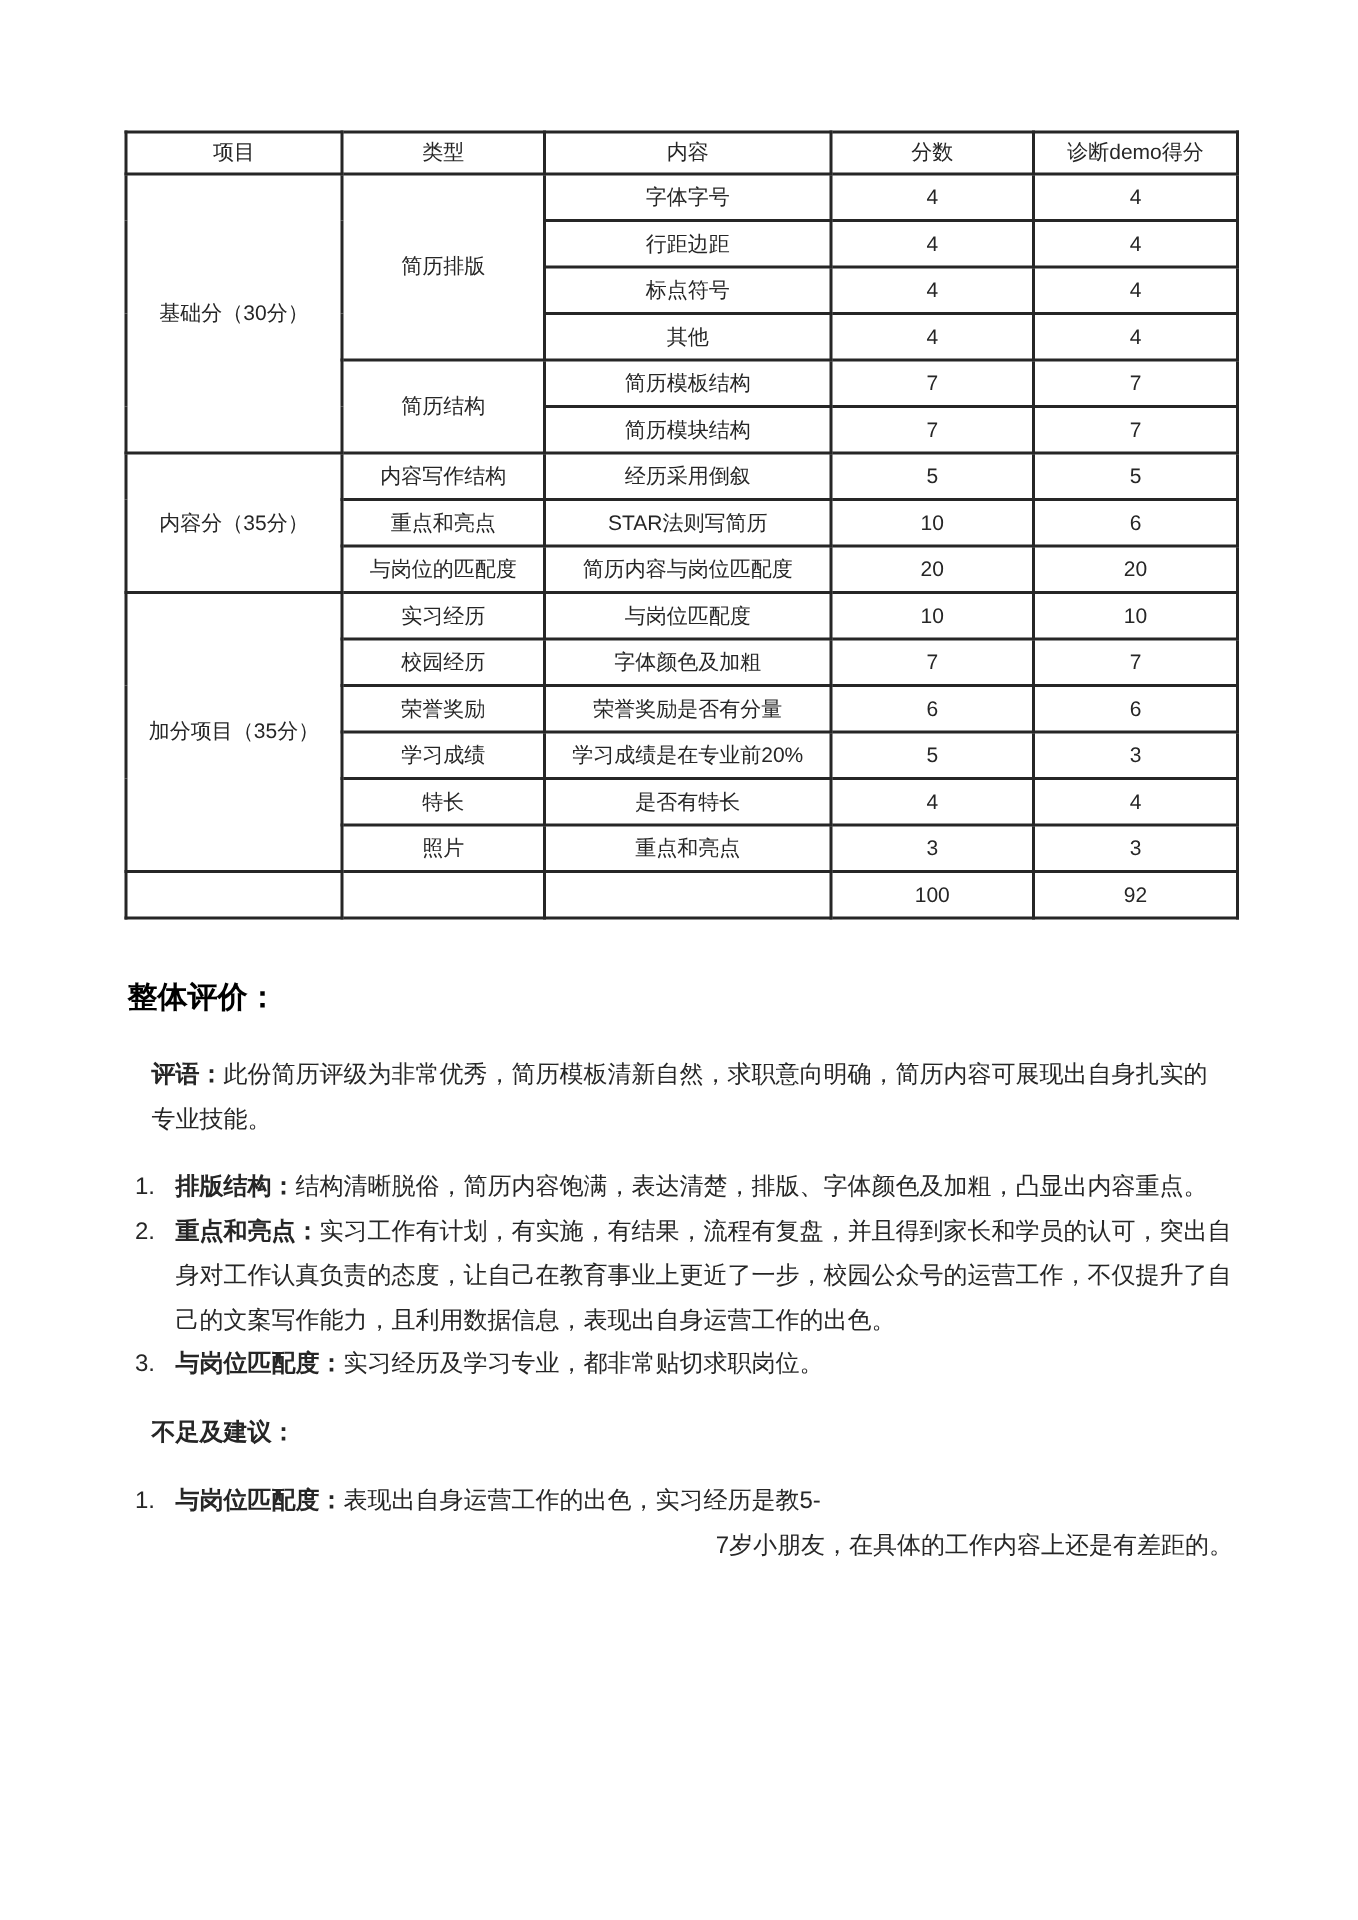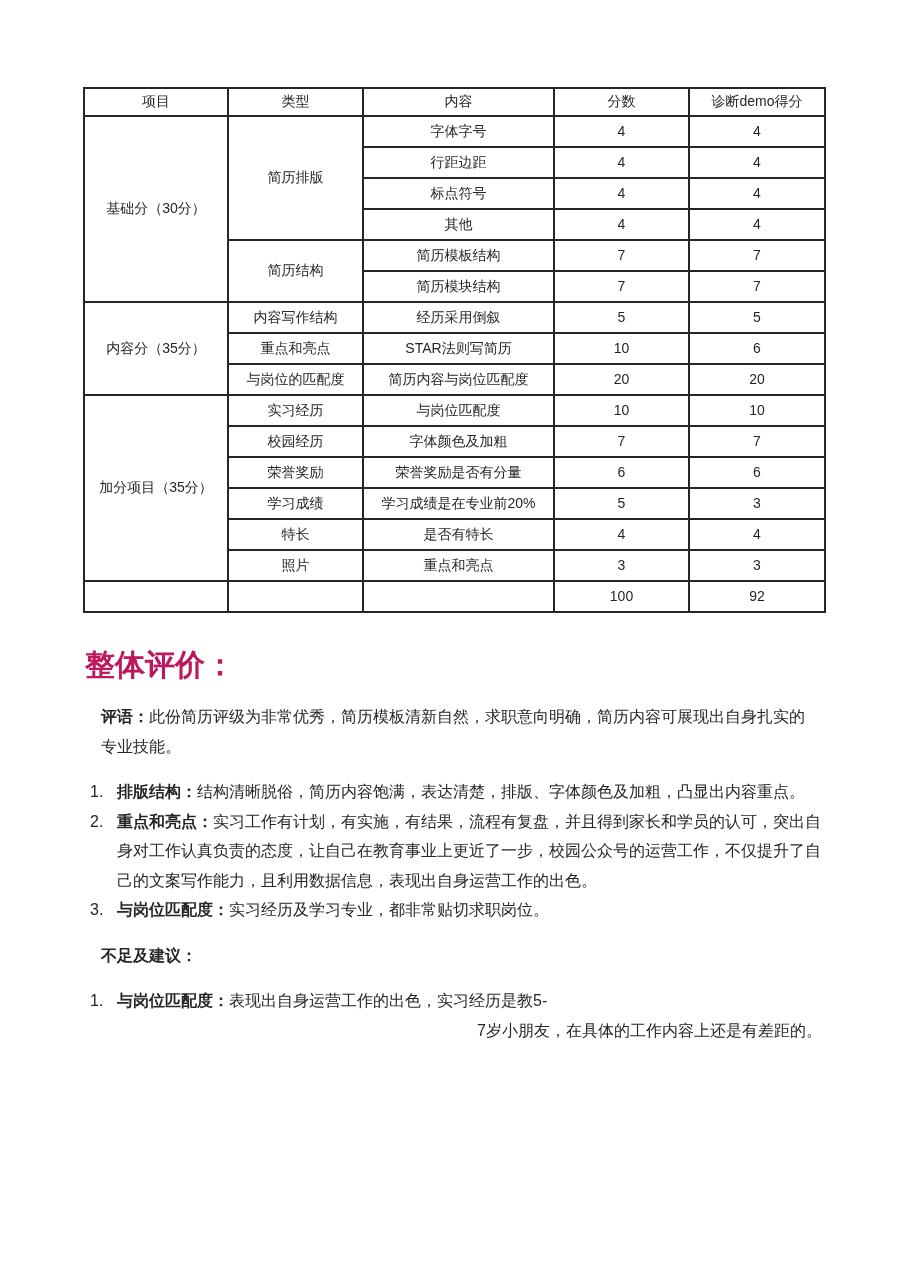--- a/index.html
+++ b/index.html
@@ -42,24 +42,24 @@
   
   .eval {
     position: absolute;
     left: 85px; top: 648px;
     width: 737px;
     font-size: 16px;
     color: #262626;
   }
   .eval h2 {
     margin: 0 0 20px 0;
-    font-size: 30px;
+    font-size: 20px;
     line-height: 34px;
     font-weight: 700;
-    color: #be185d;
+    color: #000000;
   }
   .eval p { margin: 16px; line-height: 29.5px; }
   .eval .b { font-weight: 700; }
   .item {
     position: relative;
     padding-left: 32px;
     line-height: 29.5px;
   }
   .item .num {
     position: absolute;

